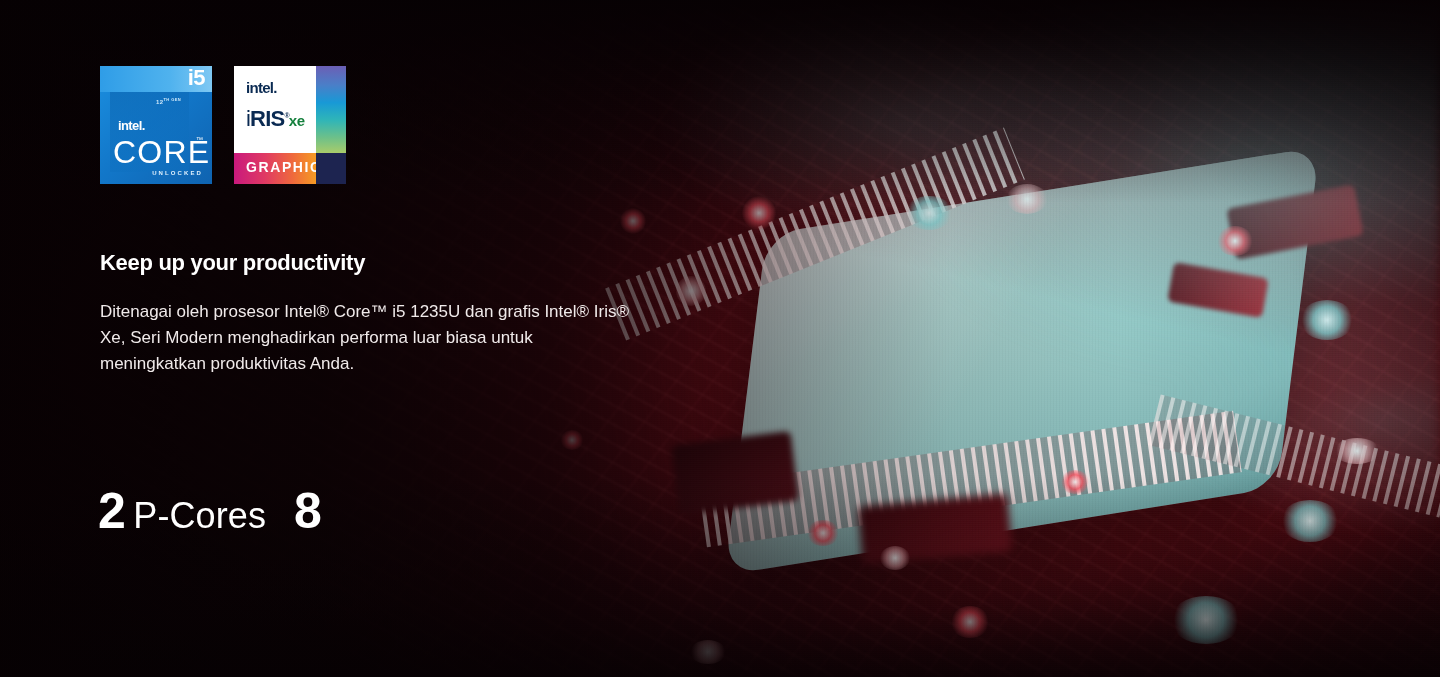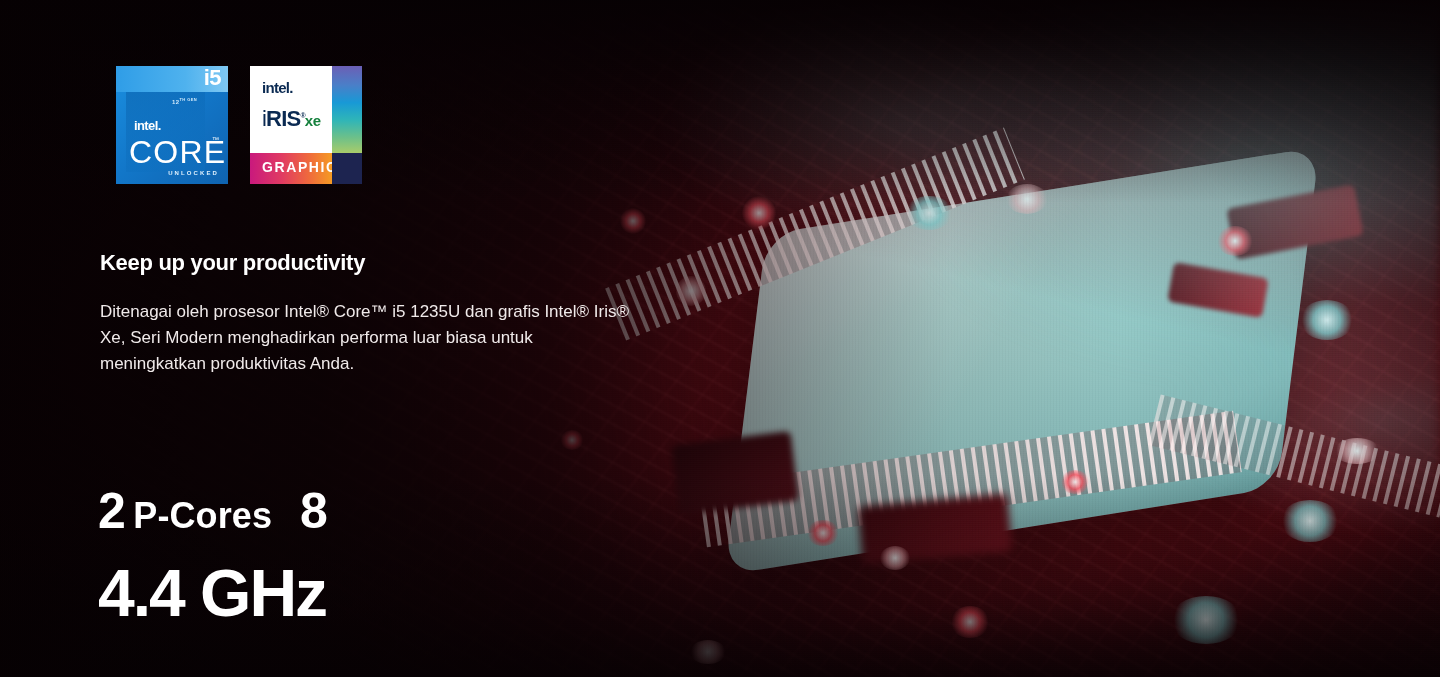--- a/index.html
+++ b/index.html
@@ -110,21 +110,21 @@
     background:
       linear-gradient(90deg, rgba(8,1,3,.97) 0%, rgba(10,2,4,.95) 22%, rgba(14,2,5,.80) 38%, rgba(20,3,7,.42) 52%, rgba(20,3,7,.10) 66%, rgba(20,3,7,0) 78%);
   }
   .bg-vignette {
     background:
       linear-gradient(180deg, rgba(6,1,3,.92) 0%, rgba(6,1,3,.45) 13%, rgba(6,1,3,0) 30%, rgba(6,1,3,0) 70%, rgba(6,1,3,.40) 90%, rgba(6,1,3,.75) 100%),
       radial-gradient(ellipse 90% 95% at 50% 50%, rgba(0,0,0,0) 45%, rgba(5,1,2,.55) 100%);
   }
 
   
-  .badges { position:absolute; left:100px; top:66px; display:flex; gap:22px; z-index:6;margin-left:16px; }
+  .badges { position:absolute; left:100px; top:66px; display:flex; gap:22px; z-index:6; }
 
   .badge { position:relative; width:112px; height:118px; overflow:hidden; }
 
   
   .badge-core {
     background:linear-gradient(135deg,#1b8fe0 0%, #1277c9 48%, #0f63b0 100%);
   }
   .core-topbar{
     position:absolute; left:0; top:0; width:100%; height:26px;
     background:linear-gradient(90deg,#2f9de7 0%, #4fb2ee 62%, #7fc8f3 100%);
@@ -200,21 +200,21 @@
     margin-top:24px;
     font-size:17px; font-weight:400; color:#f0eaea; line-height:1.52; max-width:530px;
   }
 
   
   .specs{ position:absolute; left:98px; top:482px; z-index:6; color:#ffffff; }
   .spec-row{ display:flex; align-items:baseline; white-space:nowrap; }
   .spec-row.cores{ gap:0; }
   .num{ font-weight:700; letter-spacing:-1.5px; }
   .num-cores{ font-size:50px; }
-  .lbl{ font-weight:700; letter-spacing:.1px; }
+  .lbl{ font-weight:400; letter-spacing:.1px; }
   .lbl-cores{ font-size:36px; margin-left:9px; }
   .gap-cores{ display:inline-block; width:28px; }
   .spec-row.ghz{ margin-top:15px; }
   .num-ghz{ font-size:66px; letter-spacing:-2px; }
   .lbl-ghz{ font-size:38px; margin-left:13px; }
 </style>
 </head>
 <body>
 
 <div id="banner">
@@ -287,17 +287,16 @@
   </div>
 
   <div class="specs">
     <div class="spec-row cores">
       <span class="num num-cores">2</span>
       <span class="lbl lbl-cores">P-Cores</span>
       <span class="gap-cores"></span>
       <span class="num num-cores">8</span>
     </div>
     <div class="spec-row ghz">
-      <span class="num num-ghz">4.4 GHz</span>
     </div>
   </div>
 
 </div>
 
 </body></html>

